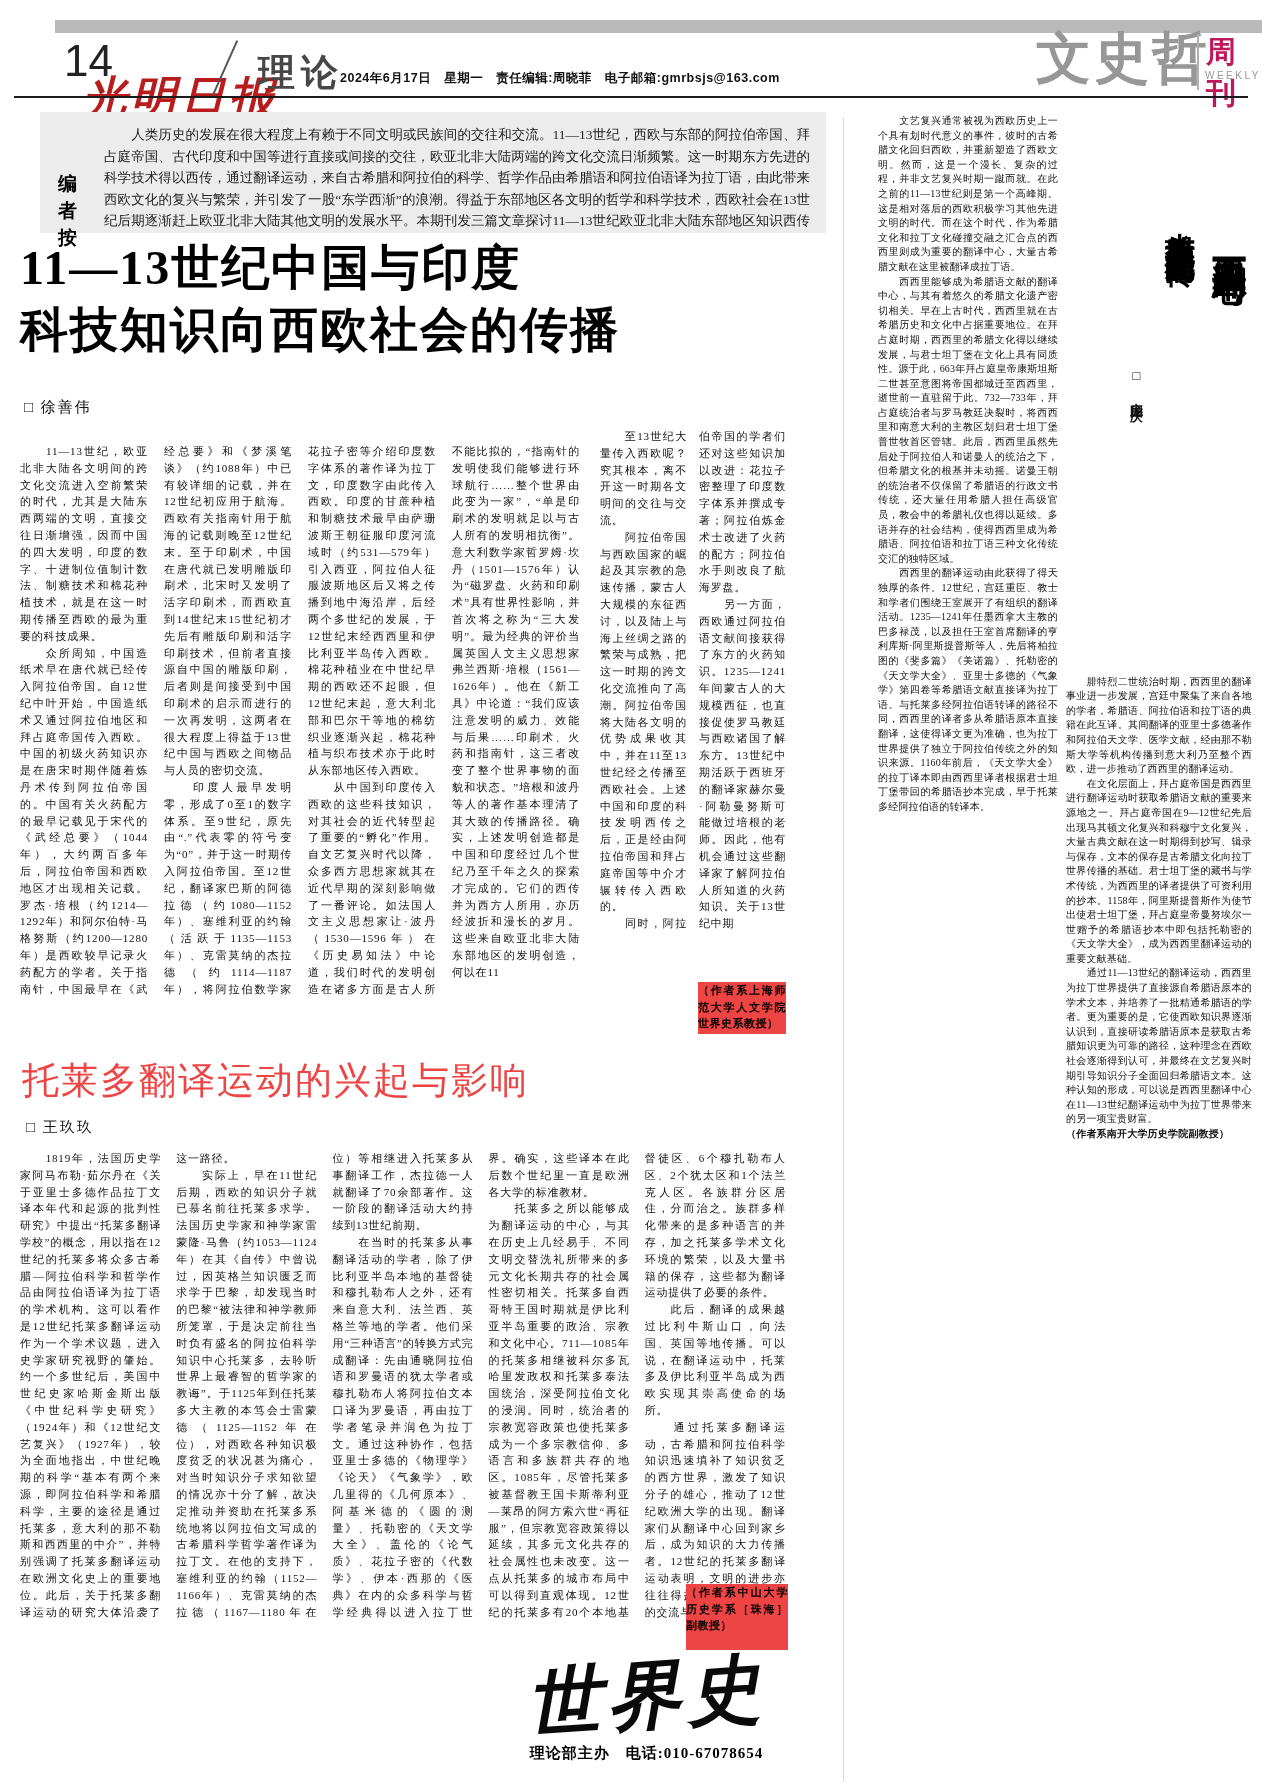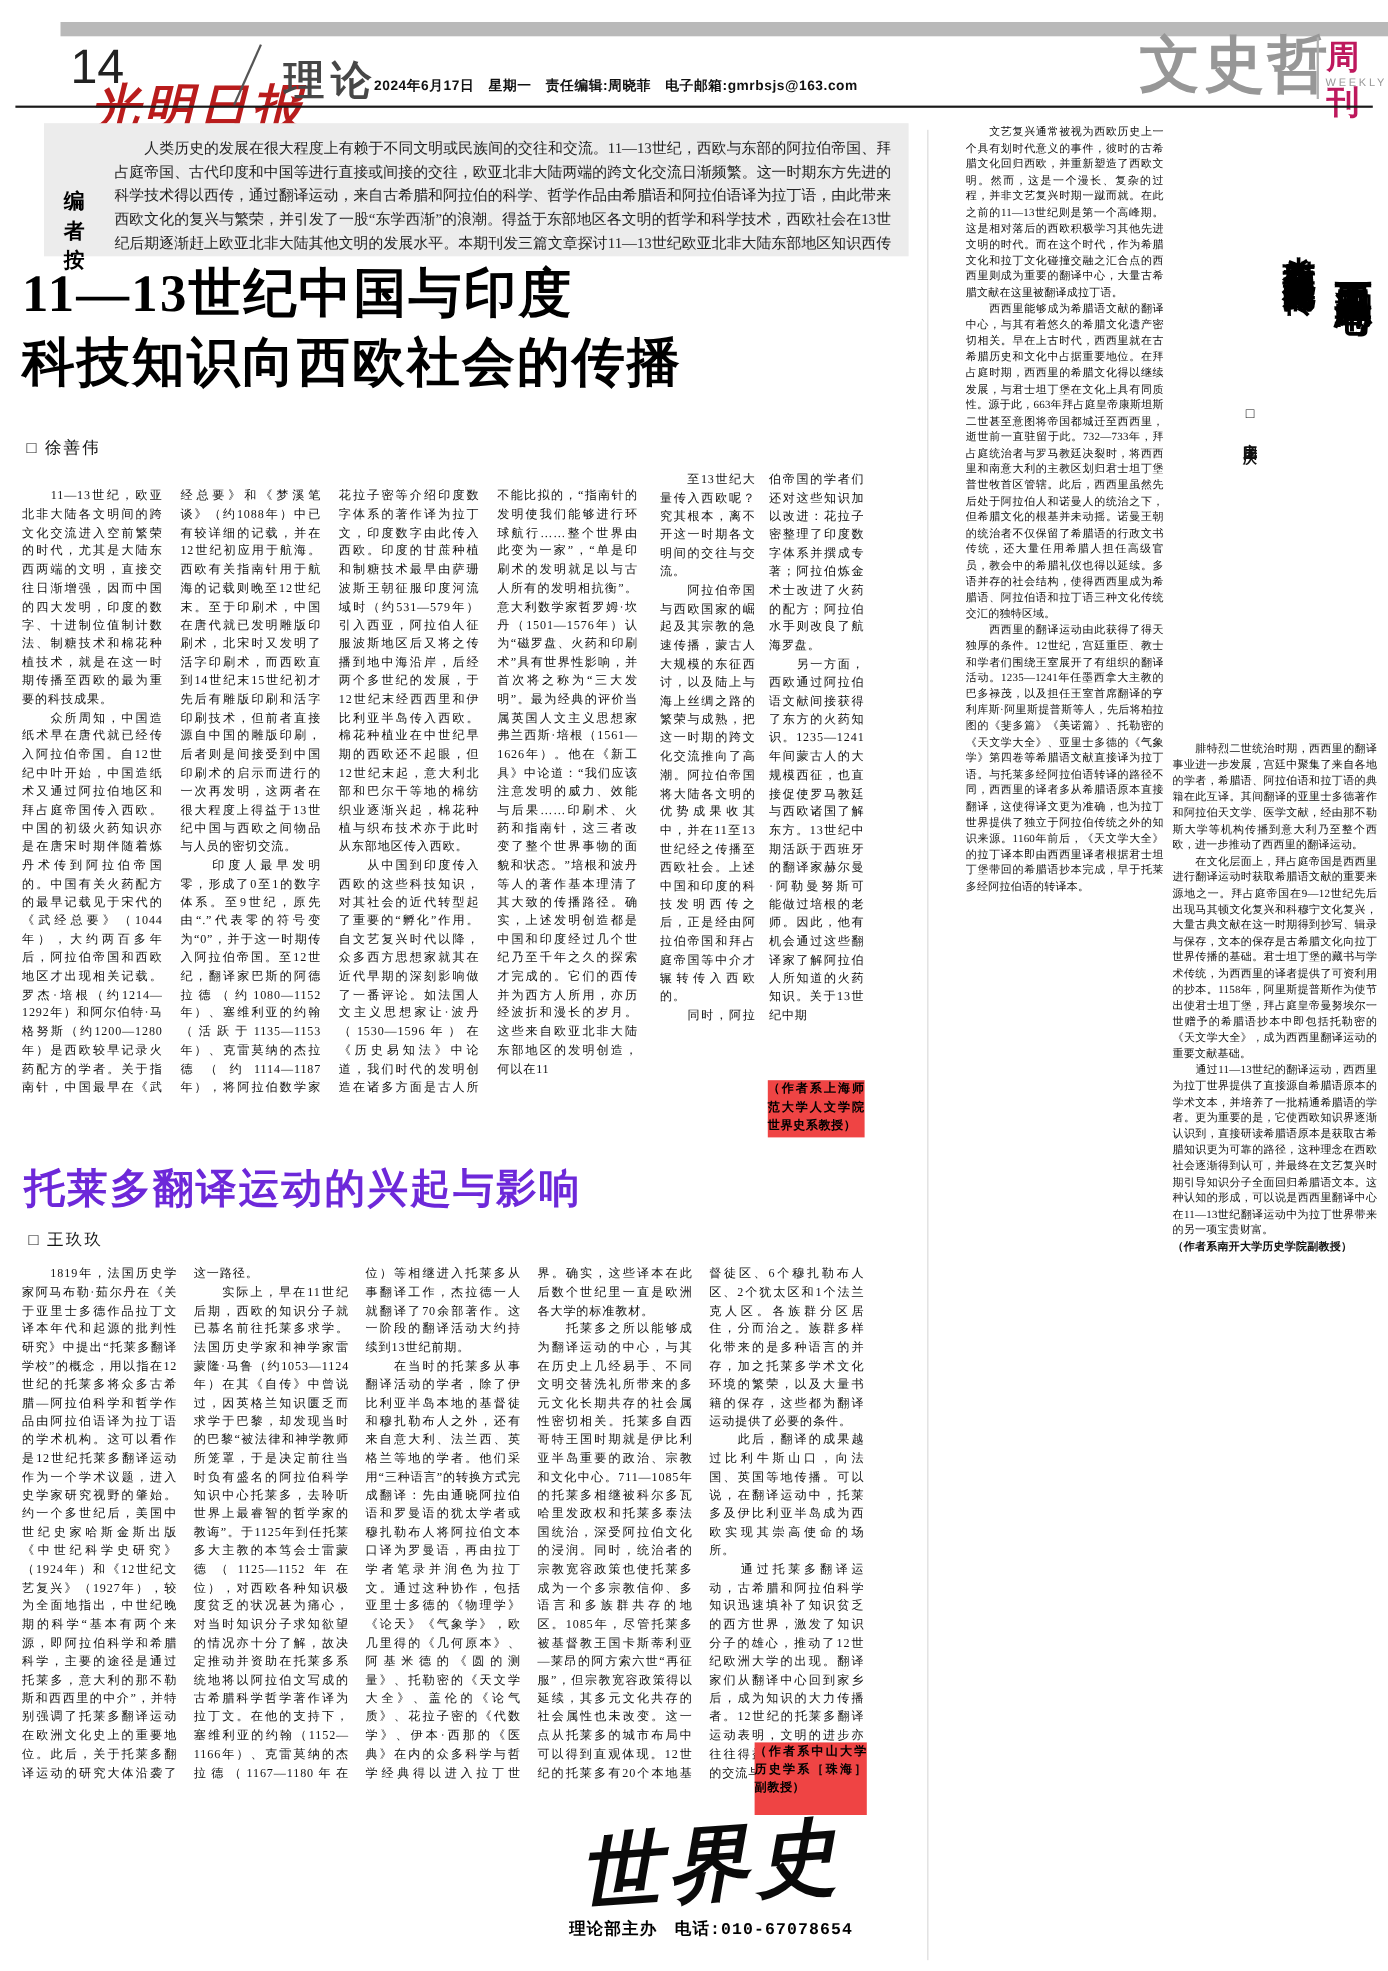--- a/index.html
+++ b/index.html
@@ -32,30 +32,30 @@
   .byline{font-size:15px;color:#111;letter-spacing:2px;}
   .a1-byline{left:24px;top:398px;}
   .bodytext{font-size:11px;line-height:16.8px;letter-spacing:.8px;text-align:justify;
             white-space:pre-line;color:#111;overflow:hidden;}
   .a1-left{left:20px;top:443px;width:560px;height:604px;column-count:4;column-gap:16px;}
   .a1-right{left:600px;top:428px;width:186px;height:606px;column-count:2;column-gap:12px;}
   .attr-overlay{background:#ef4444;font-size:11px;line-height:16.5px;font-weight:bold;
                 letter-spacing:.5px;text-align:justify;color:#000;}
   .a1-attr{left:698px;top:982px;width:88px;min-height:52px;}
   
-  .a2-h{left:22px;top:1056px;width:640px;font-size:37px;font-weight:700;letter-spacing:2px;color:#6d28d9;}
+  .a2-h{left:22px;top:1056px;width:640px;font-size:37px;font-weight:400;letter-spacing:2px;color:#ef4444;}
   .a2-byline{left:26px;top:1118px;}
   .a2-body{left:20px;top:1150px;width:766px;height:632px;column-count:5;column-gap:15px;}
   .a2-attr{left:686px;top:1584px;width:102px;min-height:66px;}
   
   .worldbox{left:505px;top:1652px;width:283px;height:132px;background:#fff;text-align:center;}
   .world-callig{margin-top:2px;font-size:74px;line-height:84px;font-weight:bold;font-style:italic;
                 transform:rotate(-4deg);letter-spacing:6px;color:#0a0a0a;}
   .world-dept{margin-top:6px;font-size:15px;font-weight:bold;letter-spacing:1px;
-              font-family:Liberation Mono, monospace;color:#000;}
+              font-family:Liberation Serif, serif;color:#000;}
   
   .vdivider{left:843px;top:118px;width:1px;height:1664px;background:#d8d8d8;}
   
   .smalltext{font-size:10px;line-height:14.6px;letter-spacing:.2px;text-align:justify;
              white-space:pre-line;color:#111;overflow:hidden;}
   .a3-col1{left:878px;top:114px;width:180px;height:1672px;}
   .a3-title{left:1066px;top:112px;width:186px;height:548px;writing-mode:vertical-rl;padding-right:0;}
   .a3-title-line1{font-size:34px;font-weight:900;letter-spacing:2px;padding-top:118px;color:#000;margin-left:6px;}
   .a3-title-line2{font-size:30px;font-weight:900;letter-spacing:2px;padding-top:96px;color:#000;margin-left:14px;}
   .a3-title-byline{font-size:13px;font-weight:bold;letter-spacing:3px;padding-top:256px;color:#111;margin-left:16px;}

